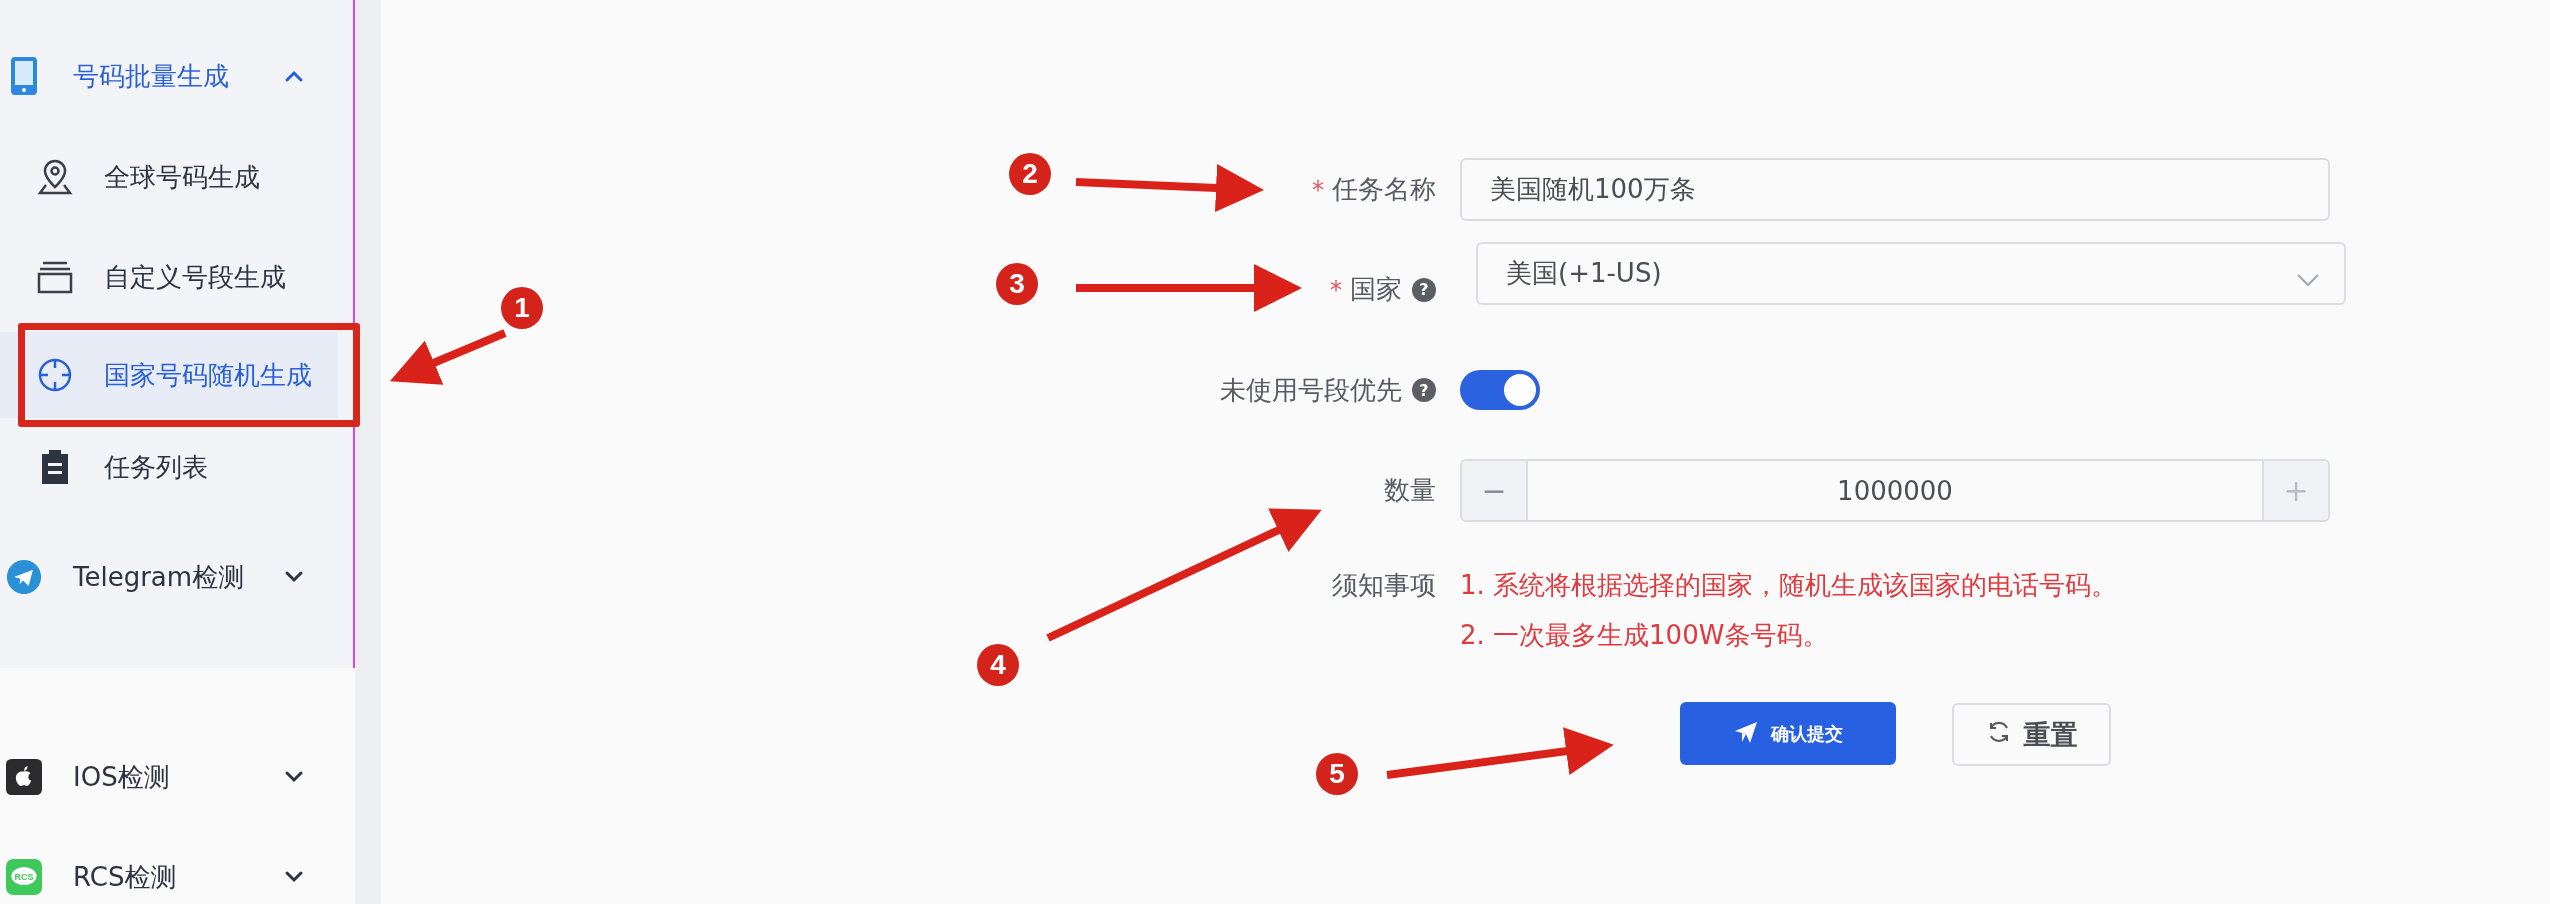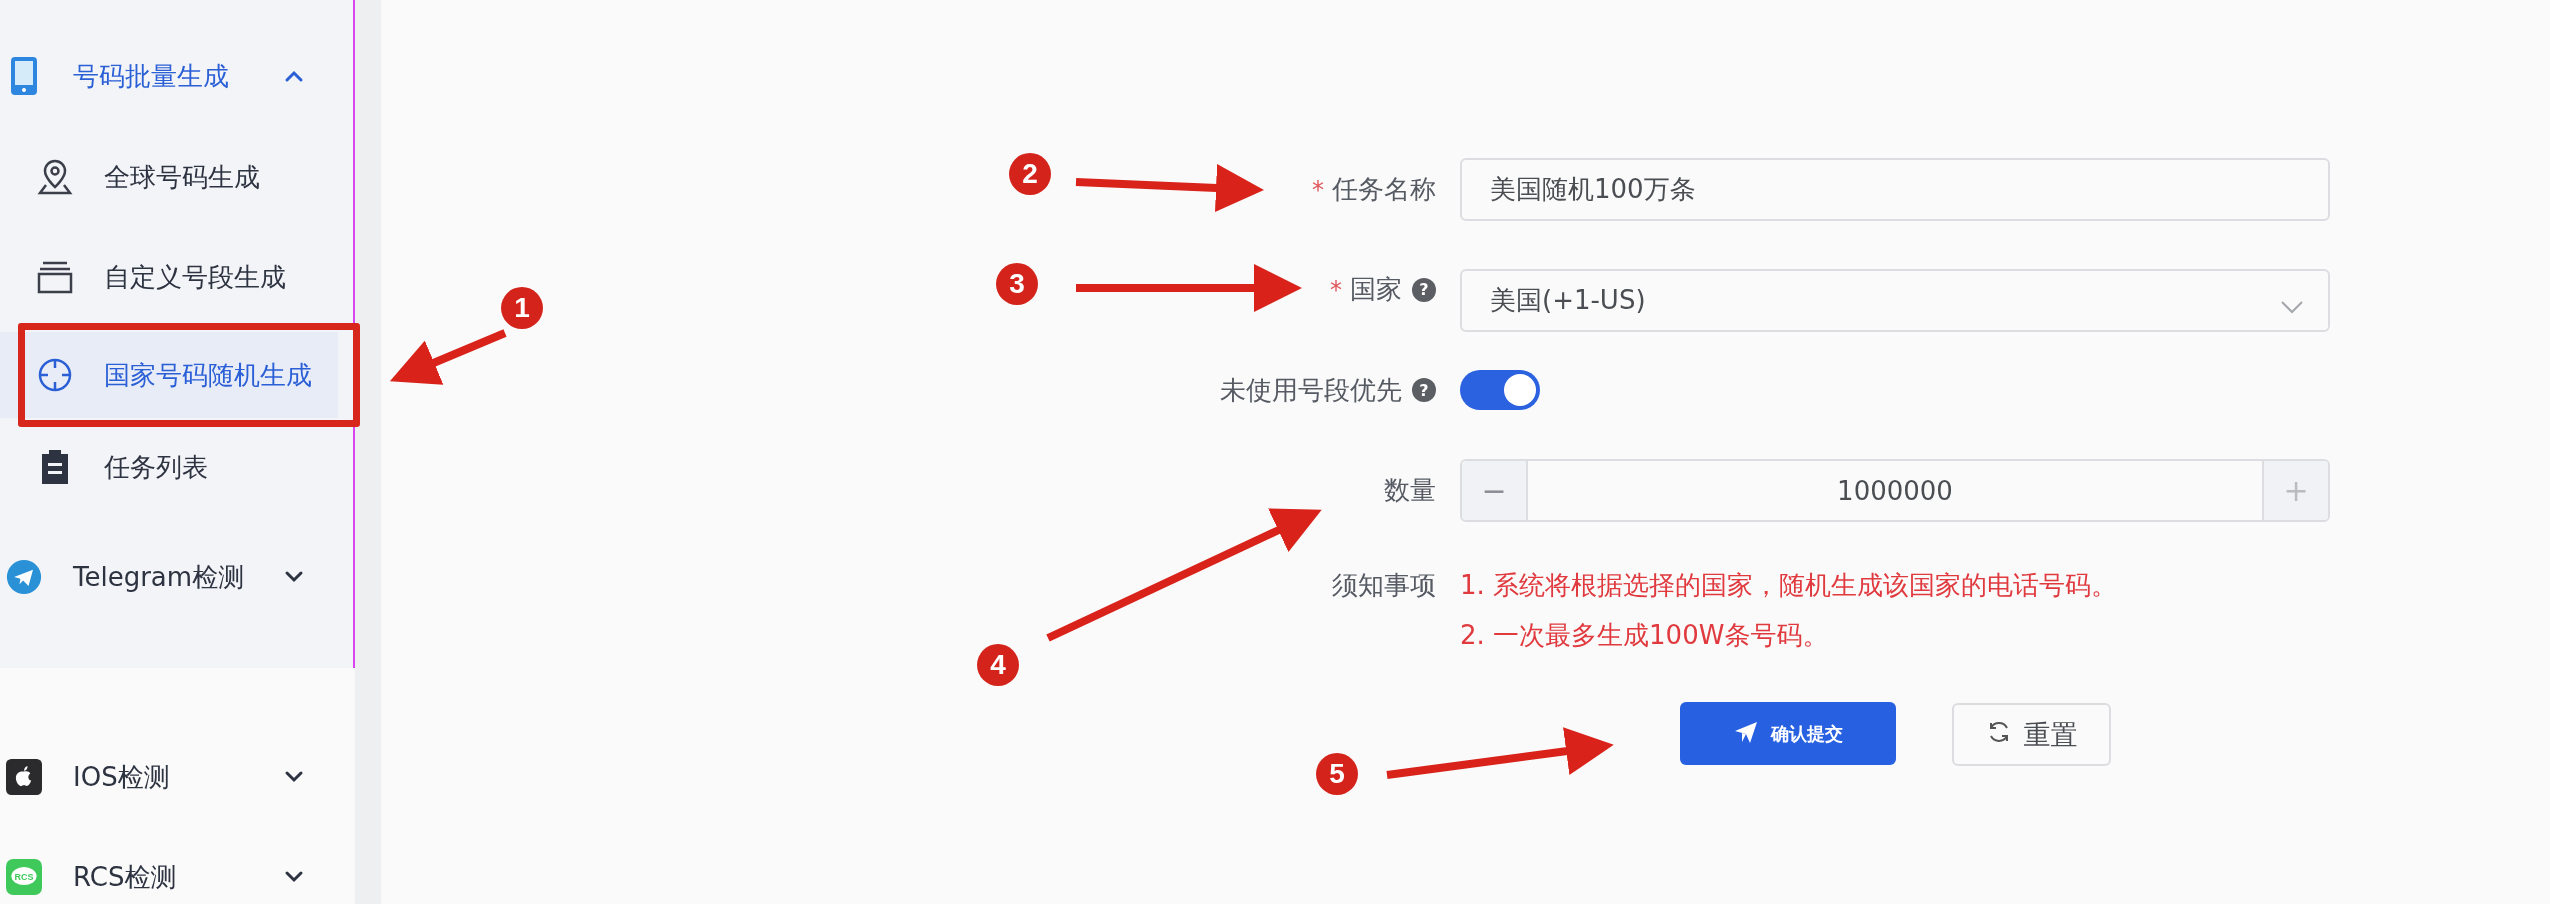--- a/index.html
+++ b/index.html
@@ -87,21 +87,21 @@
   }
   .notes { position: absolute; left: 1460px; top: 560px; font-size: 26px; color: #e0393e; line-height: 50px; }
   .btn-primary {
     position: absolute; left: 1680px; top: 702px; width: 216px; height: 63px;
     background: #2760e0; border-radius: 6px; color: #fff; font-size: 18px; font-weight: bold;
     display:flex; align-items:center; justify-content:center; gap: 12px; cursor: pointer;
   }
   .btn-default {
     position: absolute; left: 1952px; top: 703px; width: 159px; height: 63px;
     background: #fafafa; border: 2px solid #dcdde1; border-radius: 6px; color: #4a4d52;
-    font-size: 27px; font-weight: normal;
+    font-size: 27px; font-weight: bold;
     display:flex; align-items:center; justify-content:center; gap: 12px; cursor: pointer;
   }
 </style>
 </head>
 <body>
 
 <div class="sidebar">
 
   <div class="menu-item top group-open" style="top:33px;">
     <span class="icon">
@@ -219,21 +219,21 @@
 </div>
 <div class="input" style="top:158px;">
   <span>美国随机100万条</span>
 </div>
 
 <div class="form-label" style="left:1200px; top:258px; width:236px; height:63px;">
   <span class="req">*</span>
   <span>国家</span>
   <span class="help">?</span>
 </div>
-<div class="input" style="top:269px;">
+<div class="input" style="top:242px;margin-left:16px;">
   <span>美国(+1-US)</span>
   <span class="select-chevron">
     <svg width="24" height="16" viewBox="0 0 24 16">
         <path d="M2 3 L12 13 L22 3" stroke="#a3a6ab" stroke-width="2" fill="none"></path>
       </svg>
   </span>
 </div>
 
 <div class="form-label" style="left:1100px; top:360px; width:336px; height:60px;">
   <span>未使用号段优先</span>

